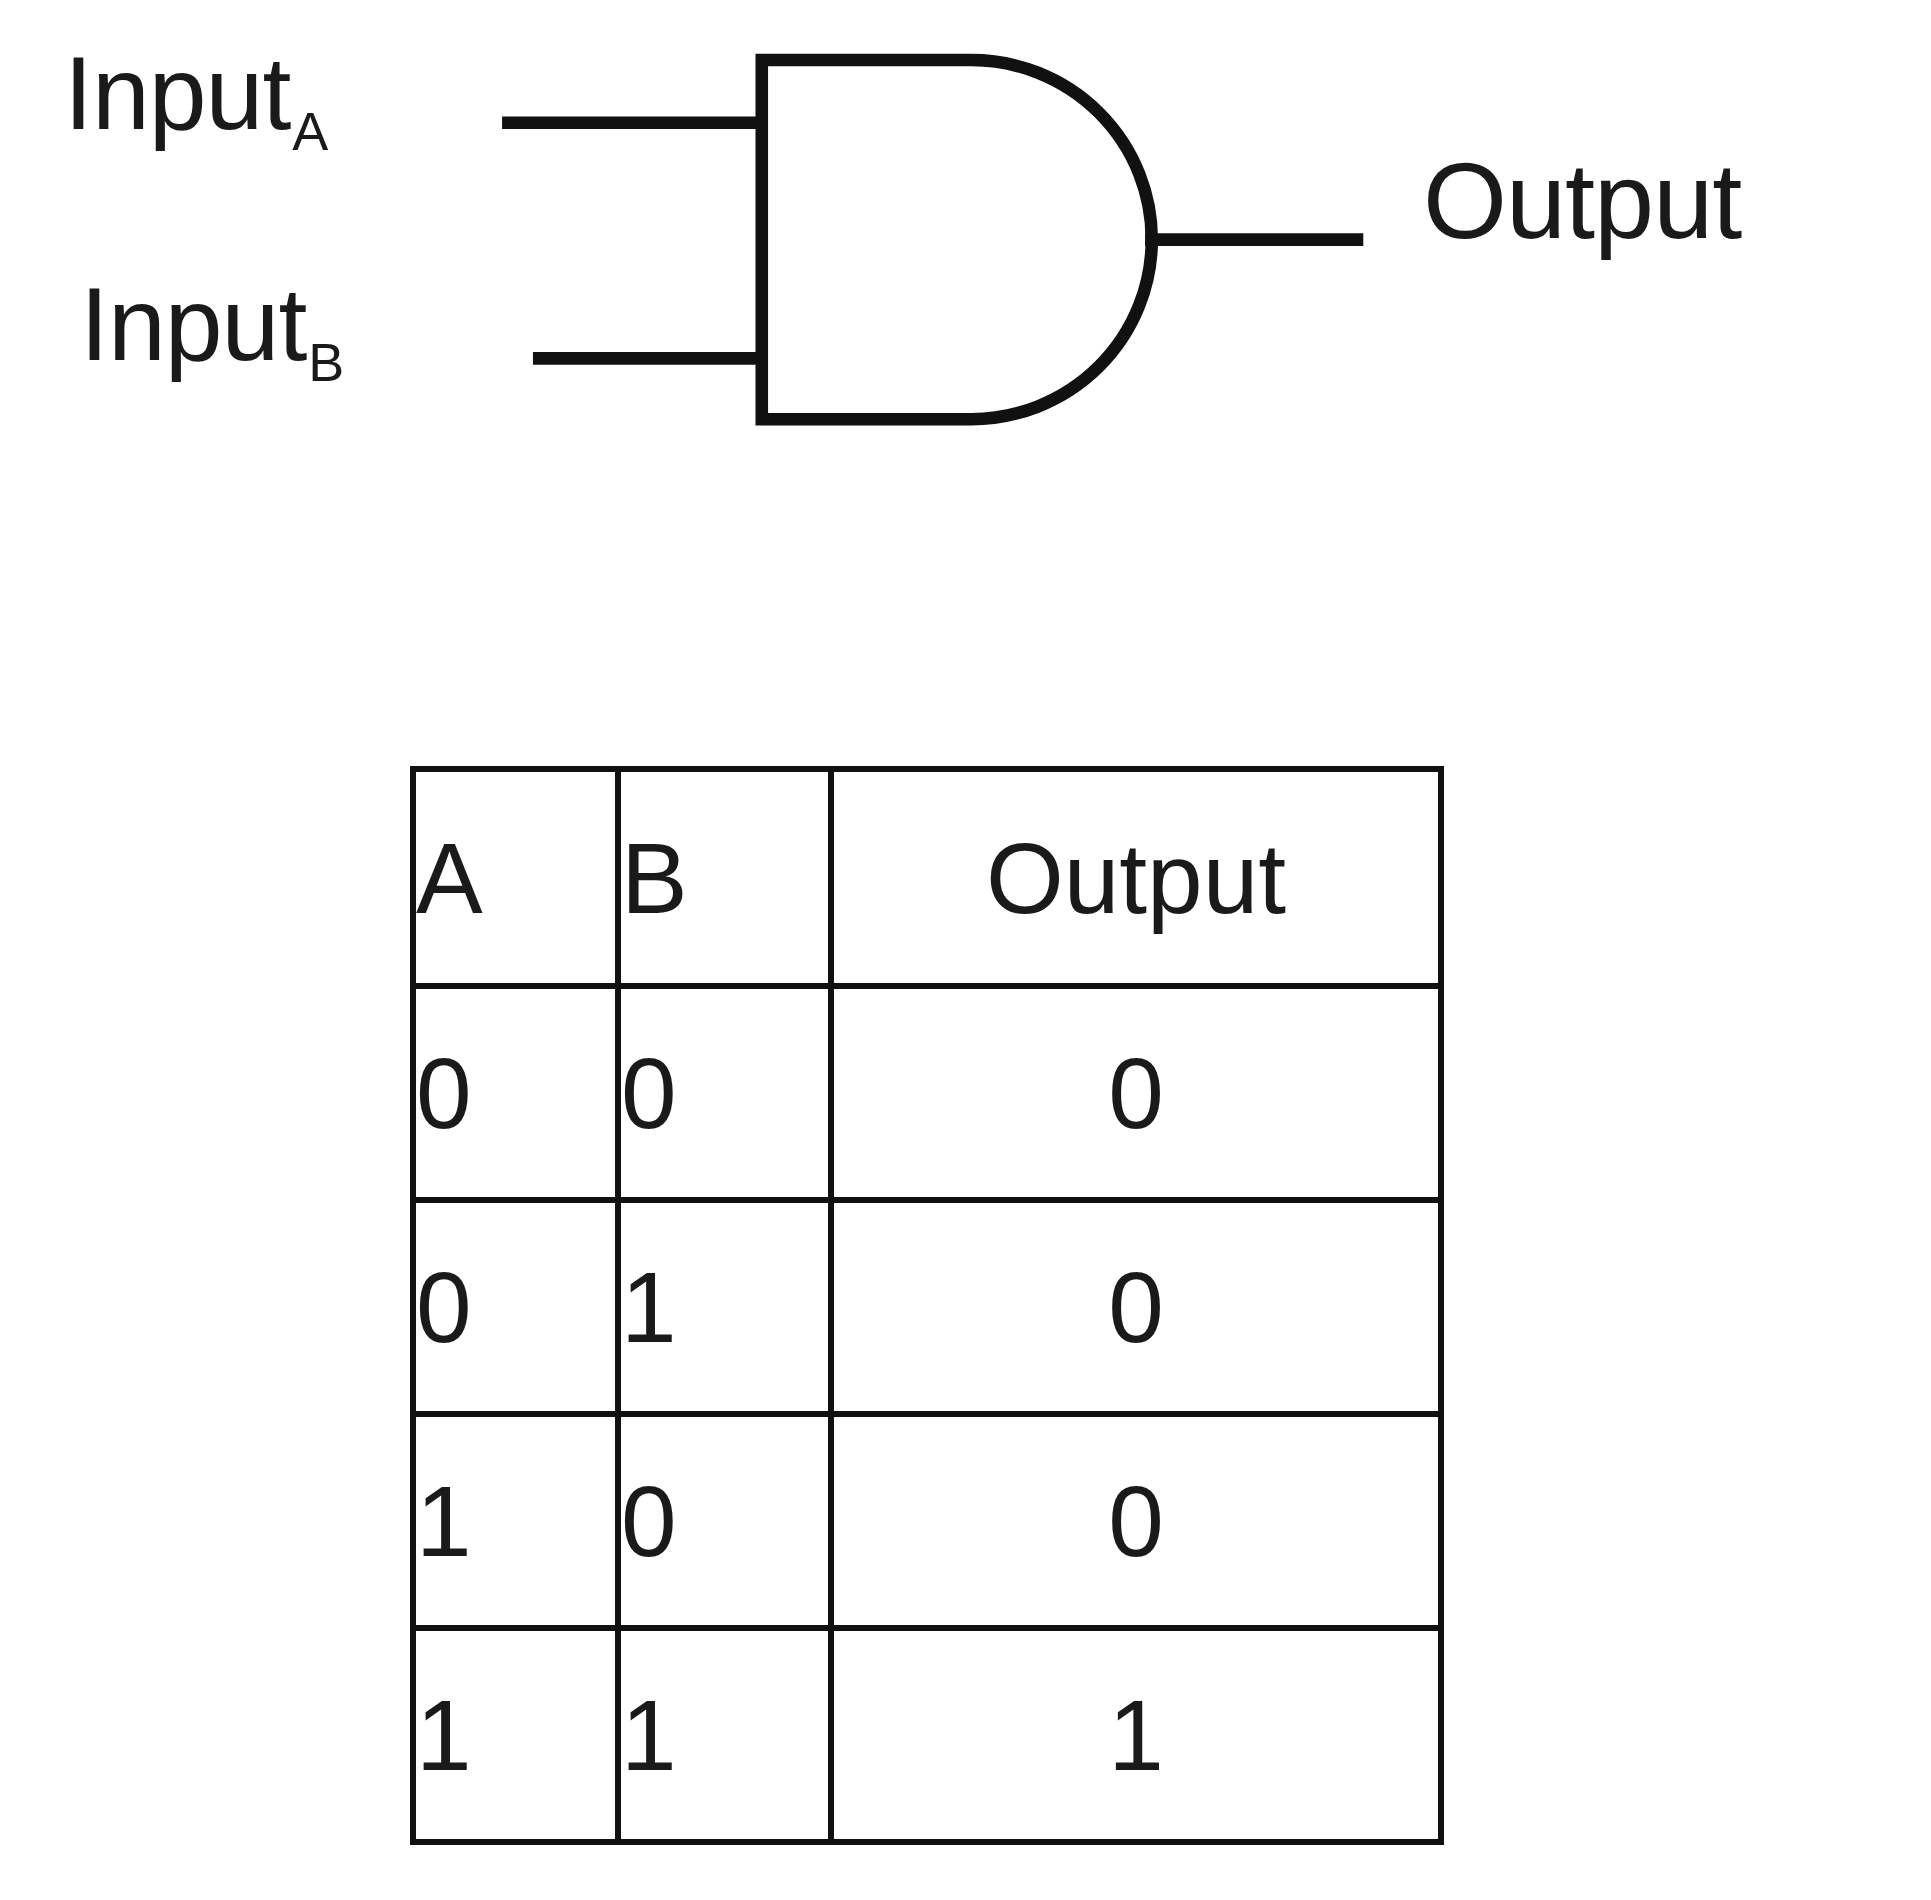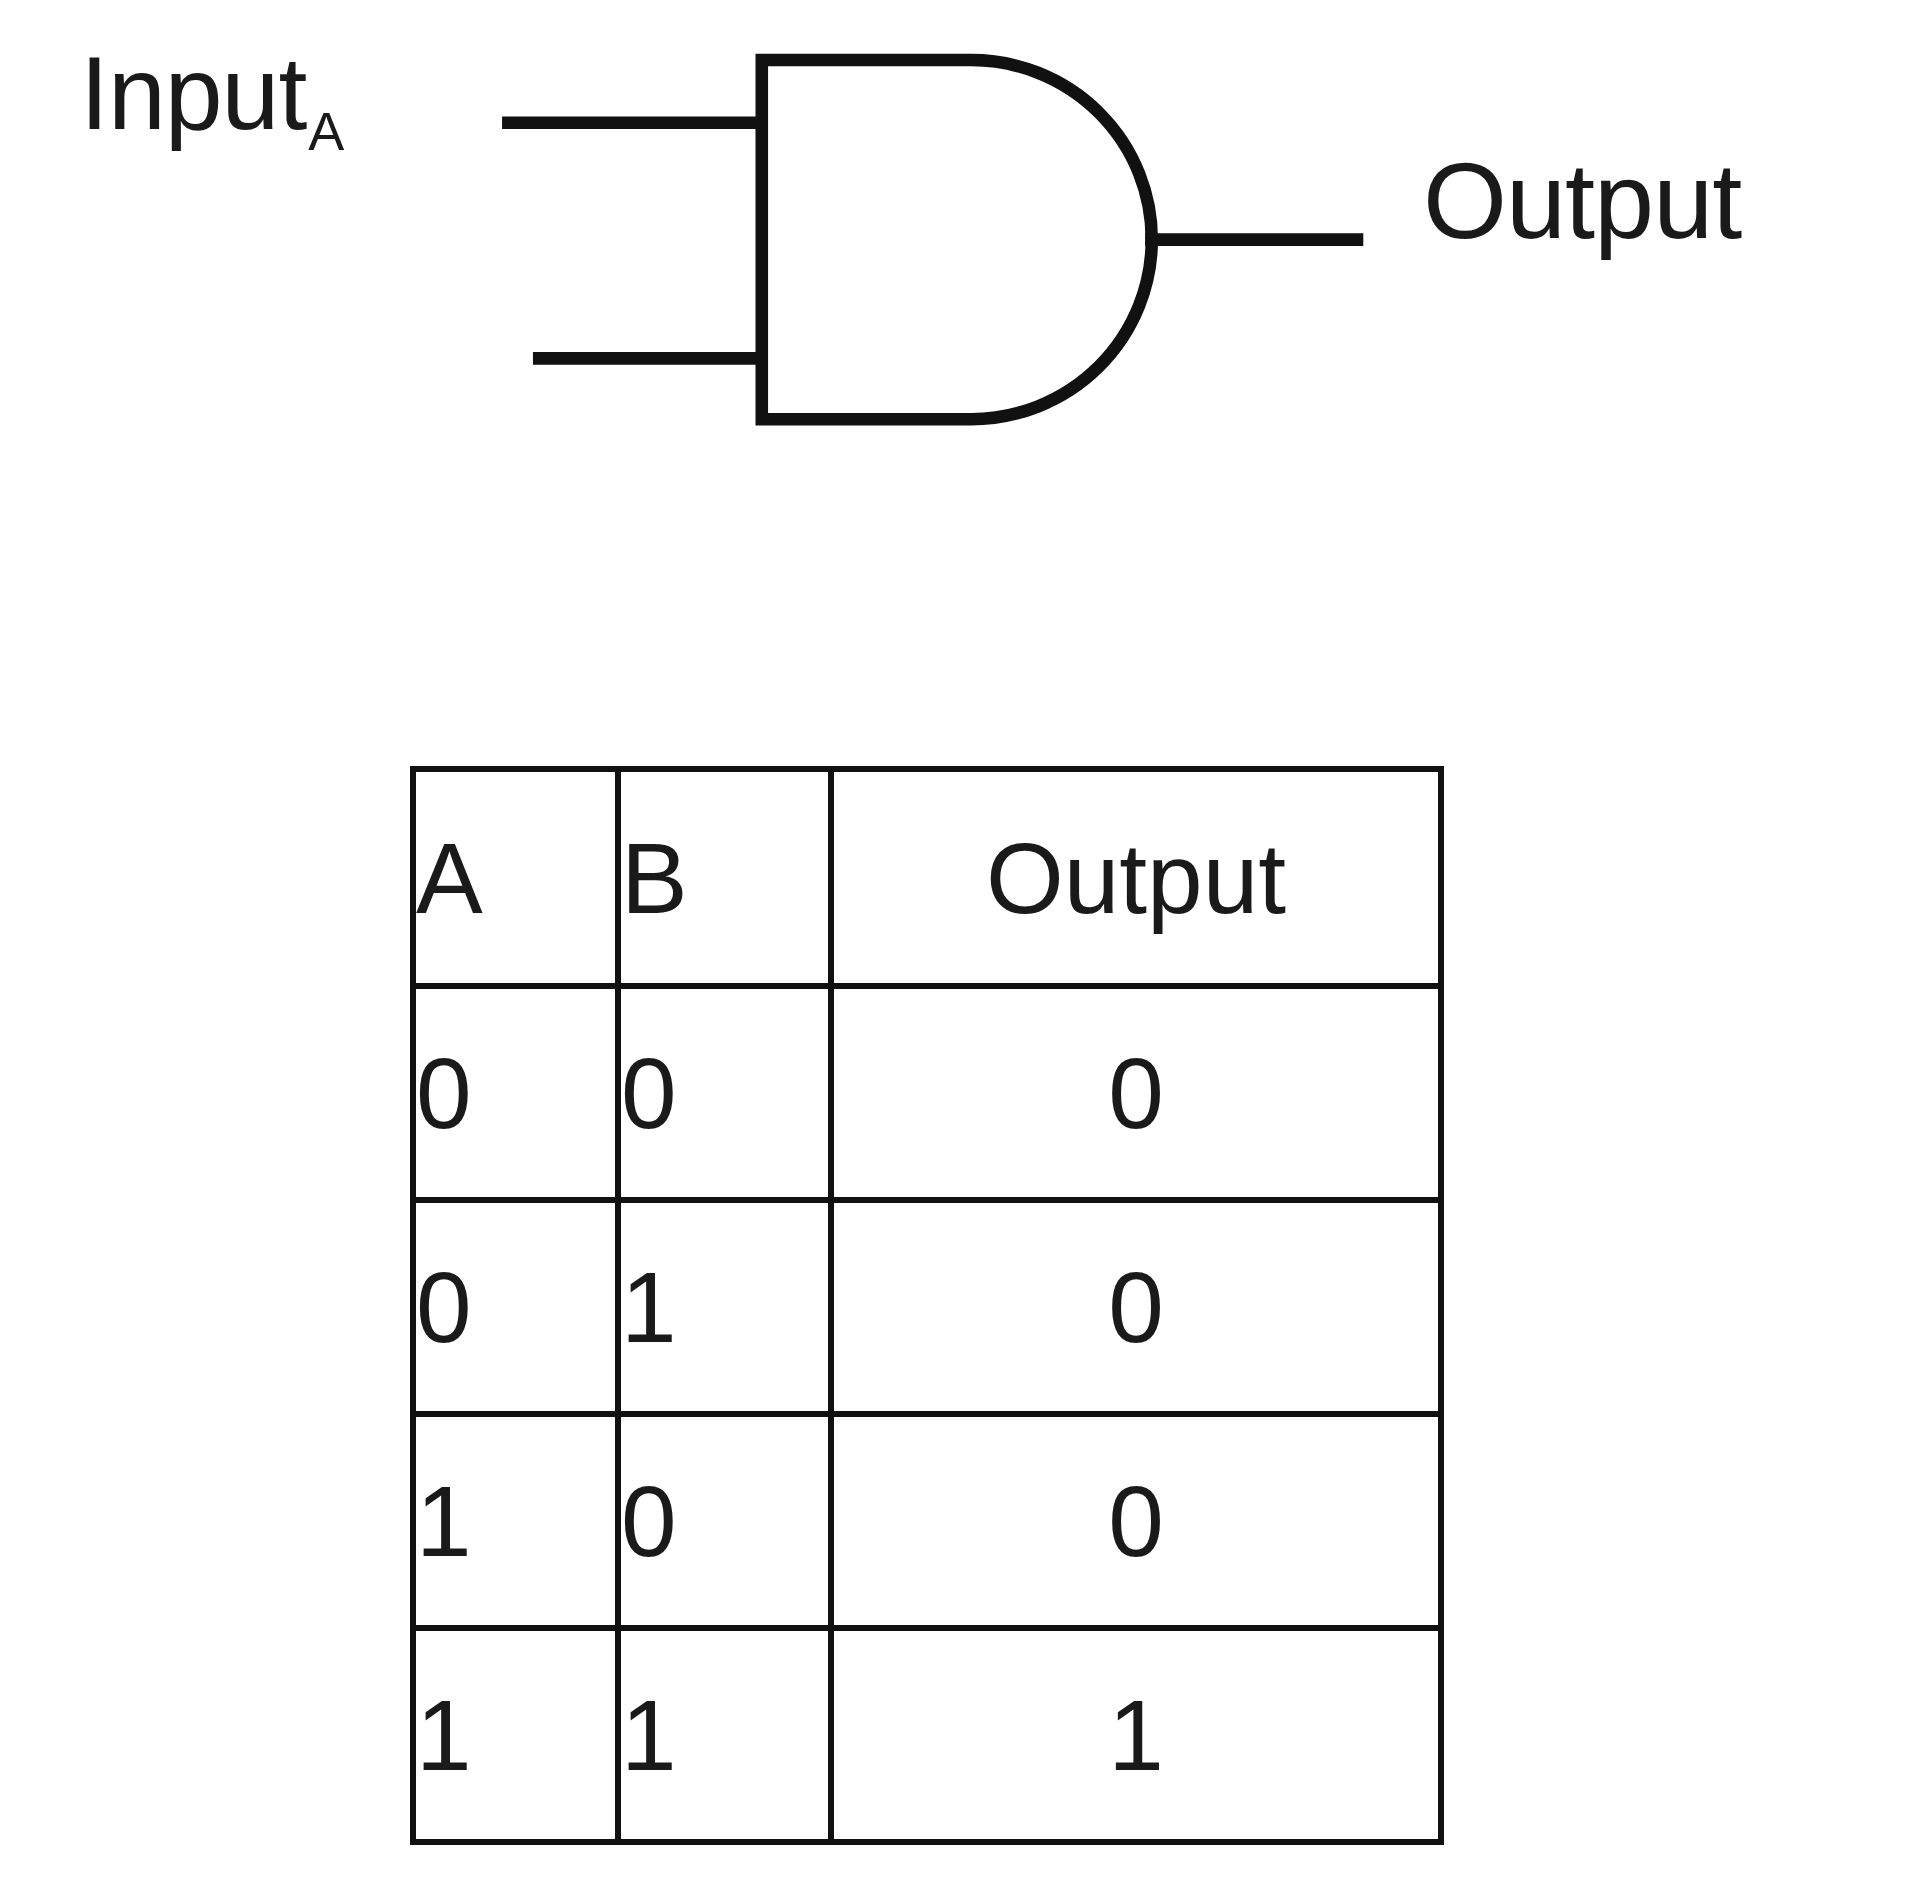--- a/index.html
+++ b/index.html
@@ -54,21 +54,21 @@
   }
   .gate-label .sub {
     font-size: 54px;
     vertical-align: baseline;
     position: relative;
     top: 21px;
     left: 1.9px;
     letter-spacing: 0;
   }
 
-  #label-input-a { left: 80px; top: 41px; text-align: right; }
+  #label-input-a { left: 64px; top: 41px; text-align: right; }
   #label-input-b { left: 80px; top: 272px; }
   #label-output  { left: 1423px; top: 147px; }
   #label-output .base { font-size: 108px; }
 
   
   #truth-table-wrap {
     position: absolute;
     left: 410px;
     top: 766px;
     width: 1028px;
@@ -132,20 +132,23 @@
 
       <path d="M 789 62 L 1006 62 A 187 186 0 0 1 1006 434 L 789 434 Z" fill="#ffffff" stroke="#111111" stroke-width="13" stroke-linejoin="miter" stroke-linecap="butt"></path>
 
       <line x1="1186" y1="248" x2="1412" y2="248" stroke="#111111" stroke-width="13" stroke-linecap="butt"></line>
     </svg>
 
     <div class="gate-label" id="label-input-a">
       <span class="base">Input</span><span class="sub">A</span>
     </div>
 
+    <div class="gate-label" id="label-input-b">
+      <span class="base">Input</span><span class="sub">B</span>
+    </div>
 
     <div class="gate-label" id="label-output">
       <span class="base">Output</span>
     </div>
 
   </div>
 
   <div id="truth-table-wrap">
     <table id="truth-table">
       <colgroup>

